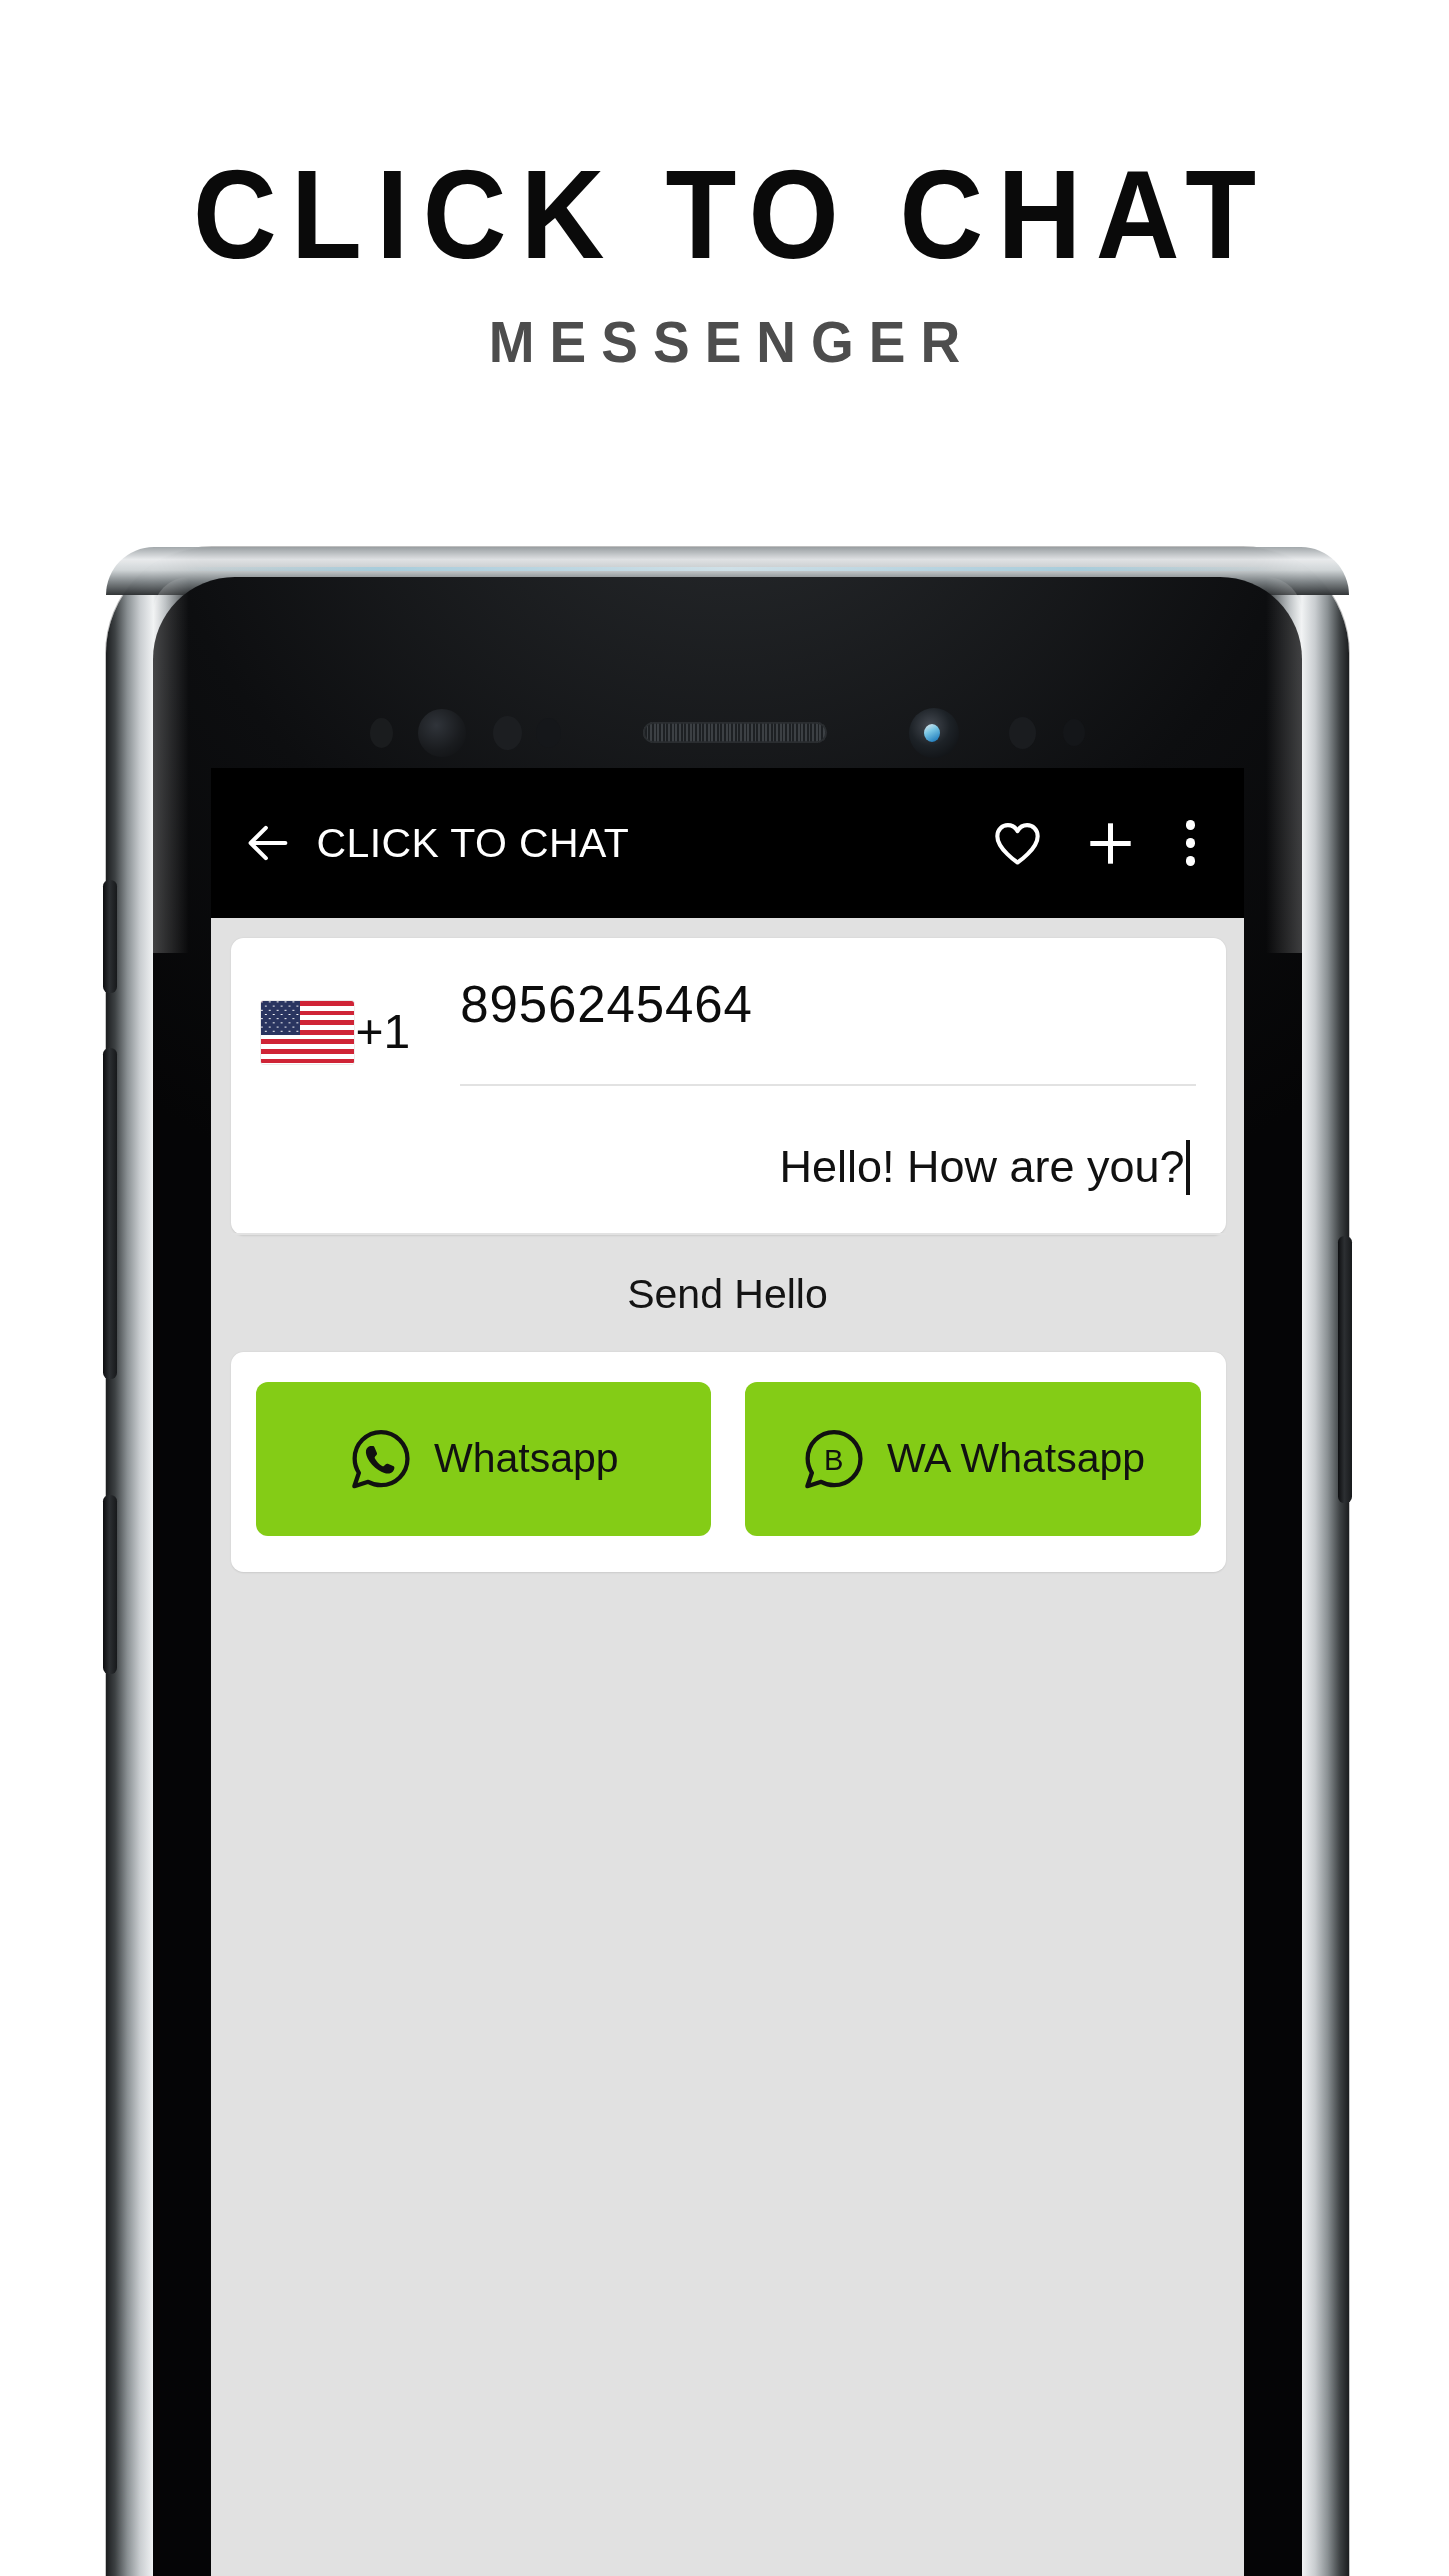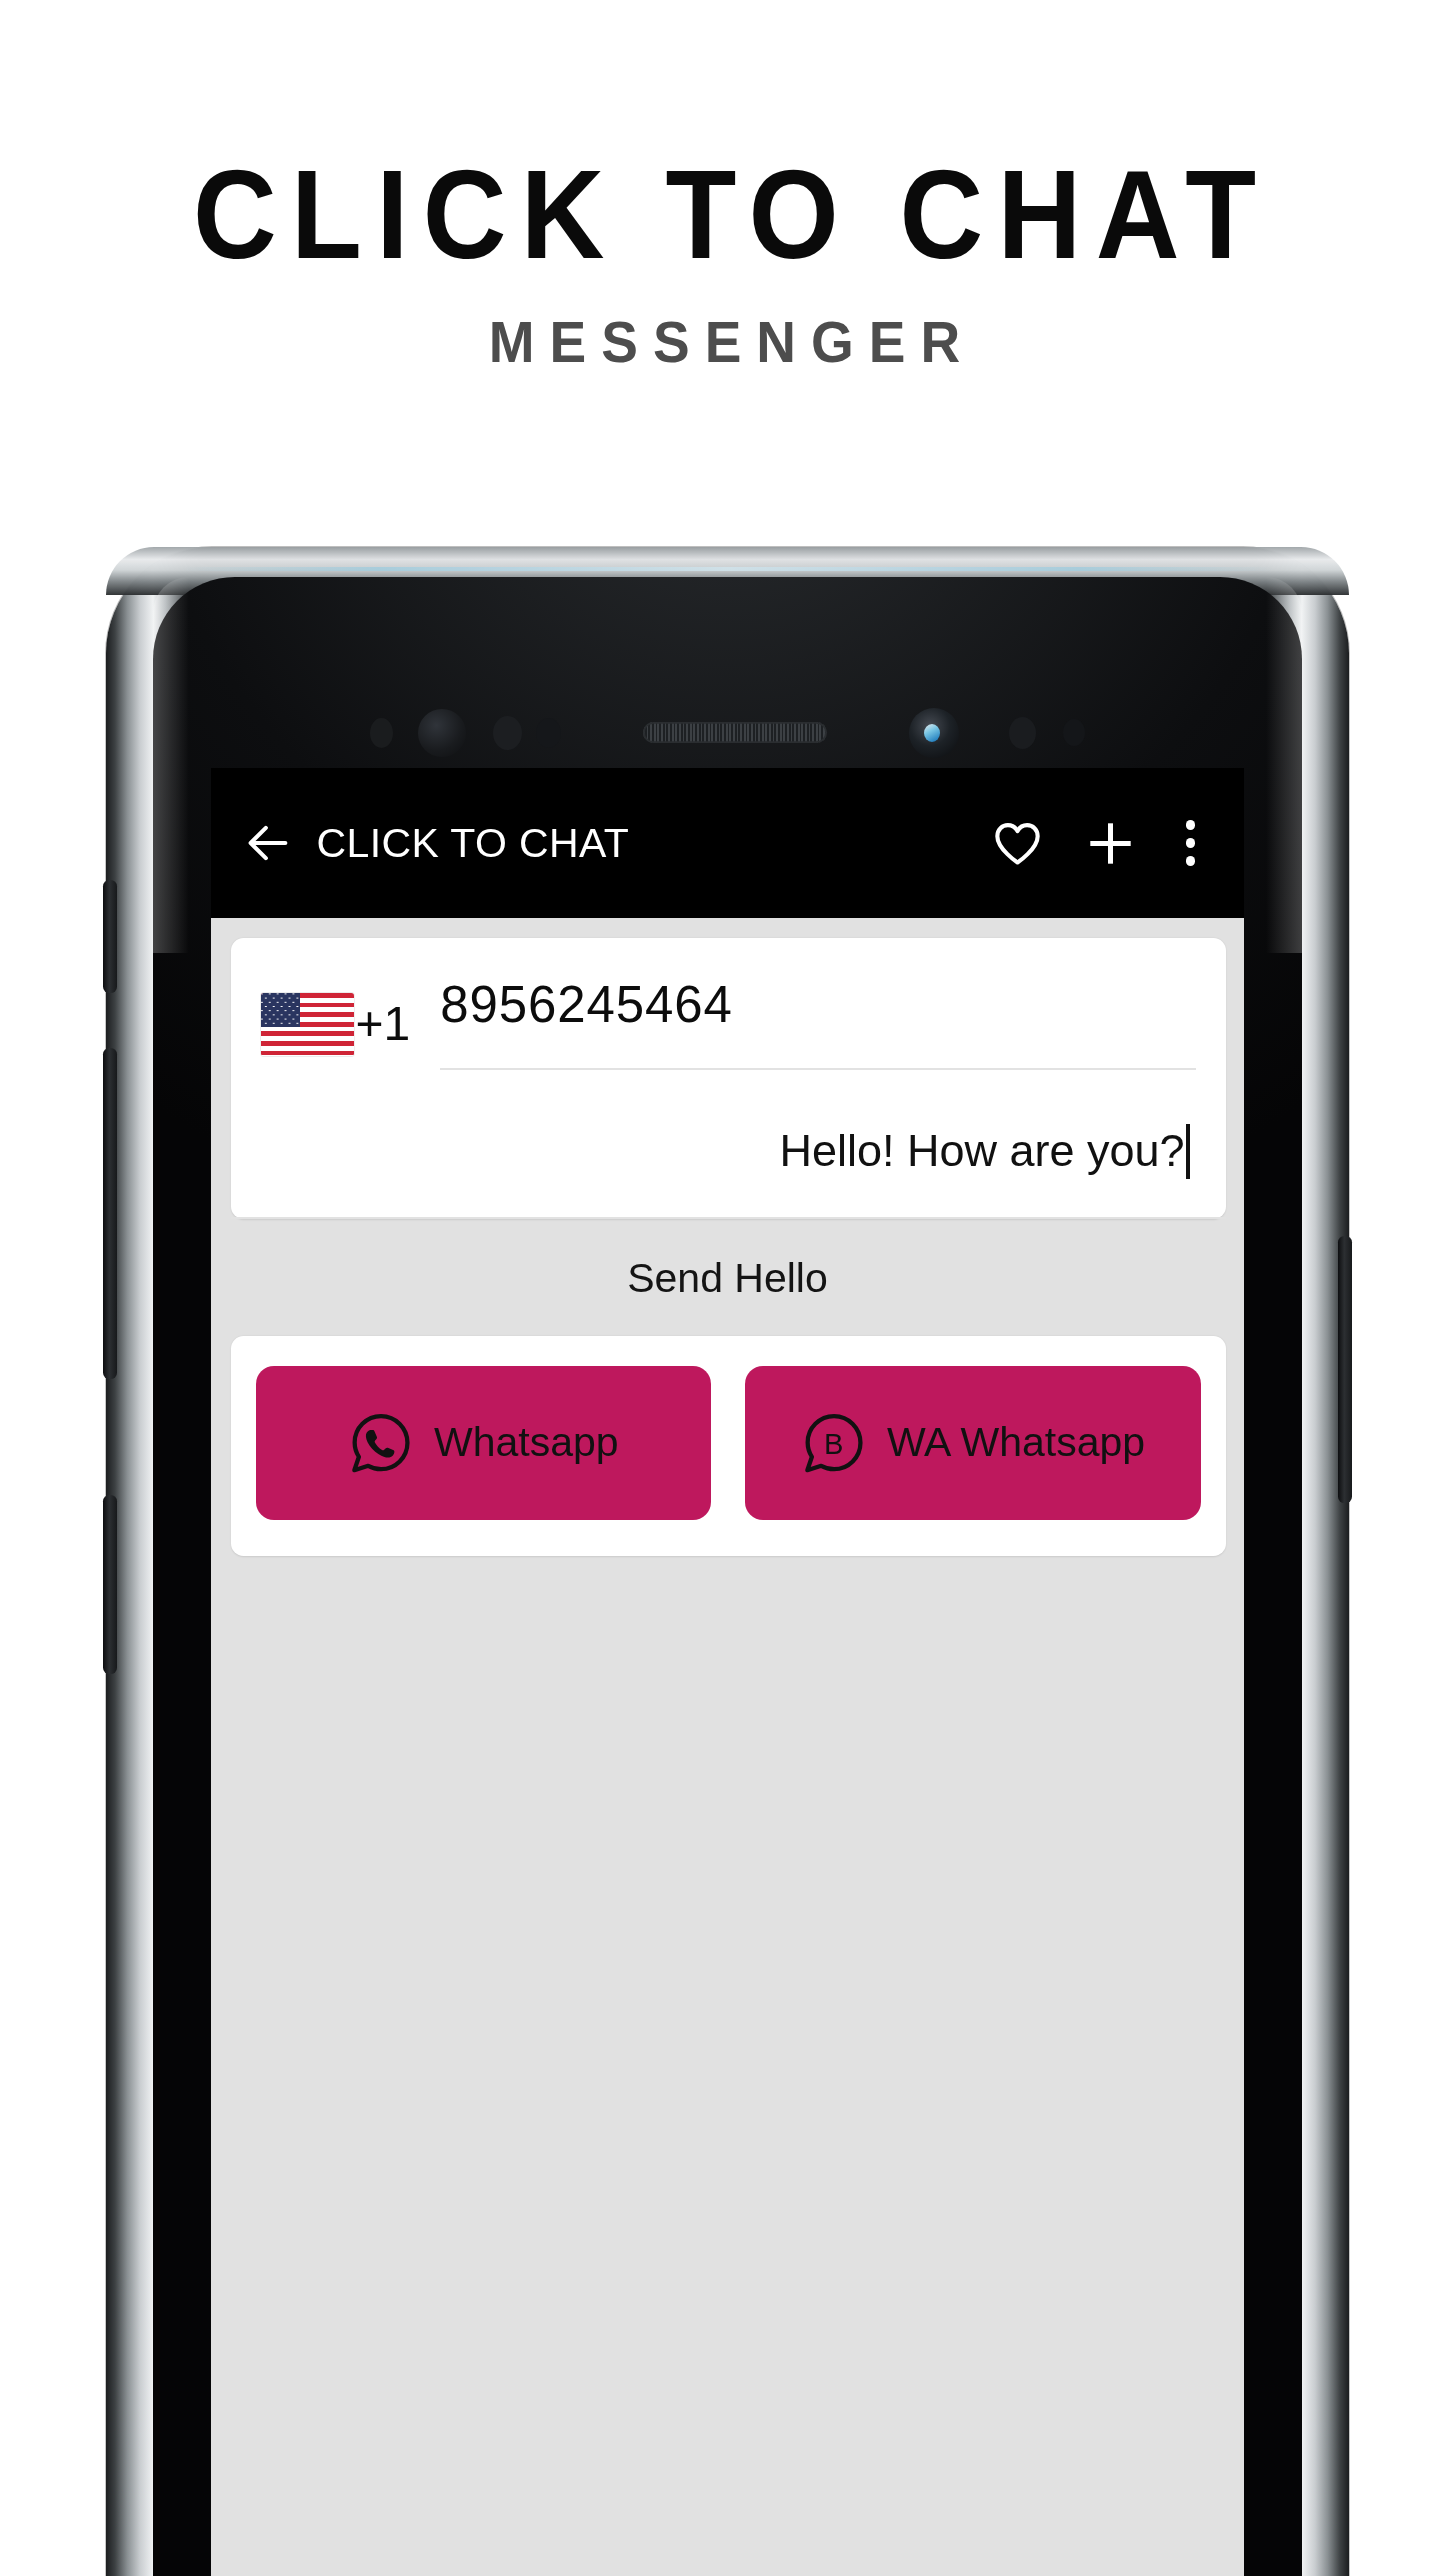--- a/index.html
+++ b/index.html
@@ -218,23 +218,23 @@
       radial-gradient(circle, #fff 0.8px, transparent 1px),
       radial-gradient(circle, #fff 0.8px, transparent 1px);
     background-size:7.9px 8.4px, 7.9px 8.4px;
     background-position:0.9px 0.9px, 4.8px 5.1px;
   }
   .cc{
     font-size:48px; color:#0c0c0c; font-weight:400;
     margin-left:1.8px; line-height:1;
   }
   .num-field{
-    flex:1; margin-left:30px;
+    flex:1; margin-left:50px;
     border-bottom:2.7px solid #e2e2e2;
-    padding-bottom:38px;
+    padding-bottom:54px;
   }
   .num-value{
     font-size:51px; color:#0c0c0c; font-weight:400; line-height:1;
     letter-spacing:0.9px;
   }
 
   .msg-field{
     padding:54px 36px 38px 36px;
     text-align:right;
     border-bottom:2.7px solid #e2e2e2;
@@ -262,22 +262,22 @@
   .apps-card{
     background:#ffffff;
     border-radius:12.5px;
     margin:0 18px 0 19.7px;
     padding:30px 25px 36px 25px;
     display:flex; gap:34px;
     box-shadow:0 0.9px 1.8px rgba(0,0,0,.10);
   }
   .app-btn{
     flex:1;
-    background:#be185d;
-    border-radius:18px;
+    background:#84cc16;
+    border-radius:12px;
     height:154px;
     display:flex; align-items:center; justify-content:center;
     gap:19.7px;
     padding:0 12.5px;
   }
   .app-btn .ico{ width:66px; height:66px; flex:none; display:block; }
   .app-btn .lbl{
     font-size:41px; color:#111; white-space:nowrap;
   }
 </style>

